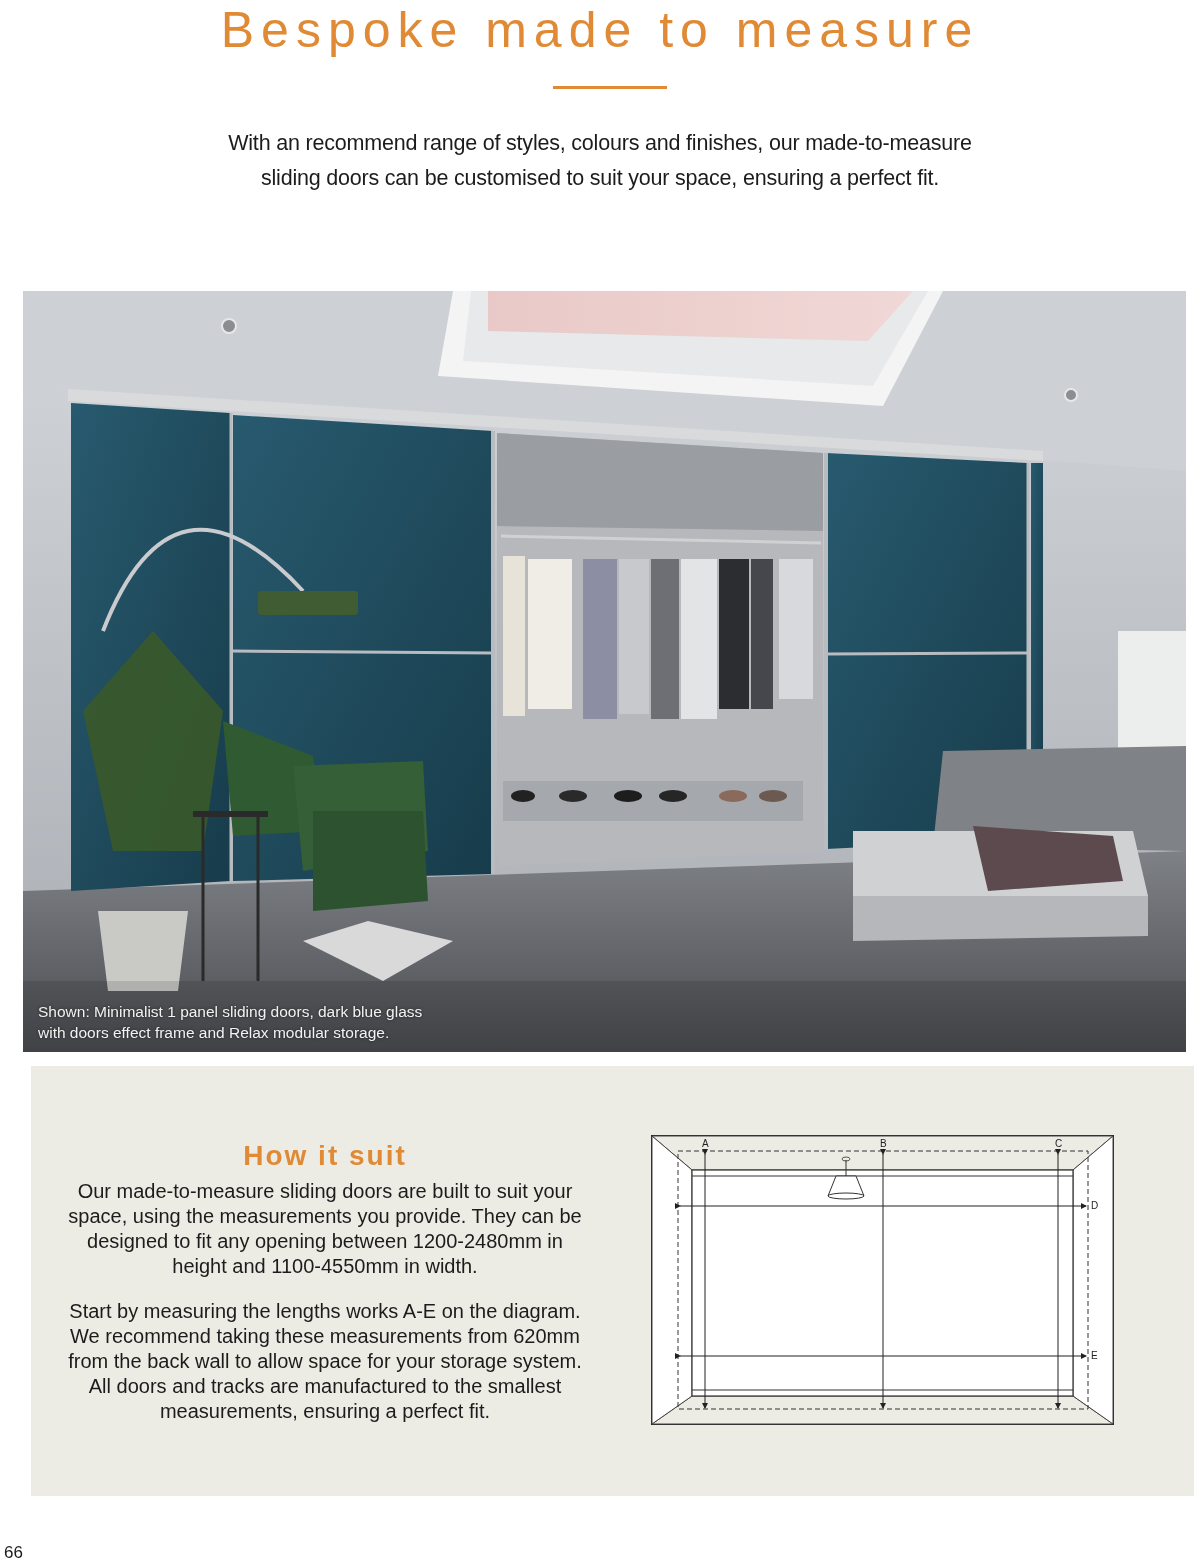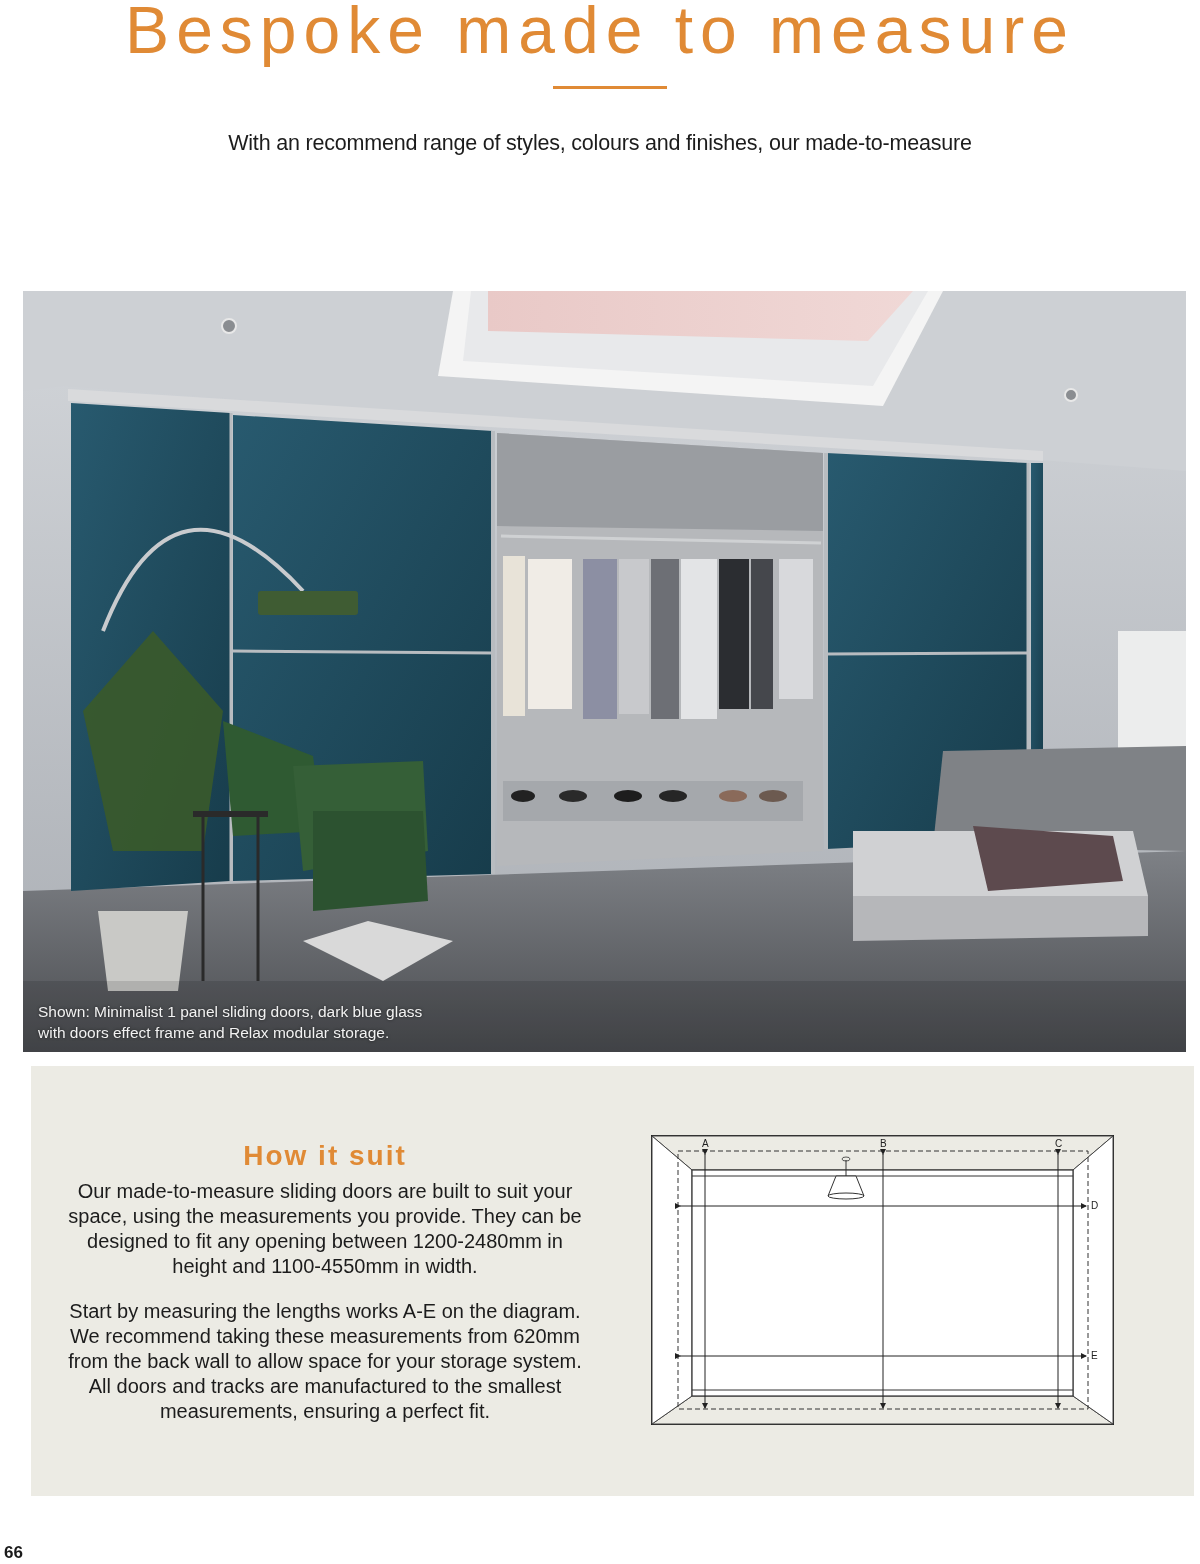--- a/index.html
+++ b/index.html
@@ -1,21 +1,21 @@
 <!DOCTYPE html>
 <html><head>
 <meta charset="utf-8">
 <style>
   * { box-sizing: border-box; margin: 0; padding: 0; }
   html, body { width: 1200px; height: 1564px; background: #ffffff; overflow: hidden; }
   body { position: relative; font-family: "Liberation Sans", sans-serif; color: #1a1a1a; }
 
   .title {
     position: absolute; top: 2px; left: 0; width: 1200px; text-align: center;
-    font-family: "Liberation Sans", sans-serif; font-size: 66px; letter-spacing: 7px;
+    font-family: "Liberation Sans", sans-serif; font-size: 50px; letter-spacing: 7px;
     color: #e08a35; font-weight: normal; line-height: 56px;
   }
   .title-rule {
     position: absolute; top: 86px; left: 553px; width: 114px; height: 3px; background: #e08a35;
   }
   .intro {
     position: absolute; top: 126px; left: 150px; width: 900px; text-align: center;
     font-size: 21.5px; line-height: 35px; color: #1c1c1c; letter-spacing: -0.2px;
   }
 
@@ -41,30 +41,31 @@
   .how-text {
     position: absolute; left: 60px; width: 530px; text-align: center;
     font-size: 20px; line-height: 25px; color: #1c1c1c;
   }
   .how-p1 { top: 1179px; }
   .how-p2 { top: 1299px; }
 
   .diagram { position: absolute; top: 1134px; left: 650px; width: 465px; height: 292px; }
 
   .page-num {
-    position: absolute; left: 4px; top: 1543px; font-size: 17px; font-weight: bold; color: #1a1a1a;
+    position: absolute; left: 4px; top: 1543px; font-size: 17px; font-weight: normal; color: #1a1a1a;
   }
 </style>
 </head>
 <body>
 
 <h1 class="title">Bespoke made to measure</h1>
 <div class="title-rule"></div>
 <p class="intro">
   <span>With an recommend range of styles, colours and finishes, our made-to-measure</span><br>
+  <span>sliding doors can be customised to suit your space, ensuring a perfect fit.</span>
 </p>
 
 <div class="photo">
   <svg width="1163" height="761" viewBox="0 0 1163 761">
     <defs>
       <linearGradient id="wall" x1="0" y1="0" x2="0" y2="1">
         <stop offset="0" stop-color="#d3d6da"></stop>
         <stop offset="1" stop-color="#a9adb3"></stop>
       </linearGradient>
       <linearGradient id="glass" x1="0" y1="0" x2="1" y2="1">

